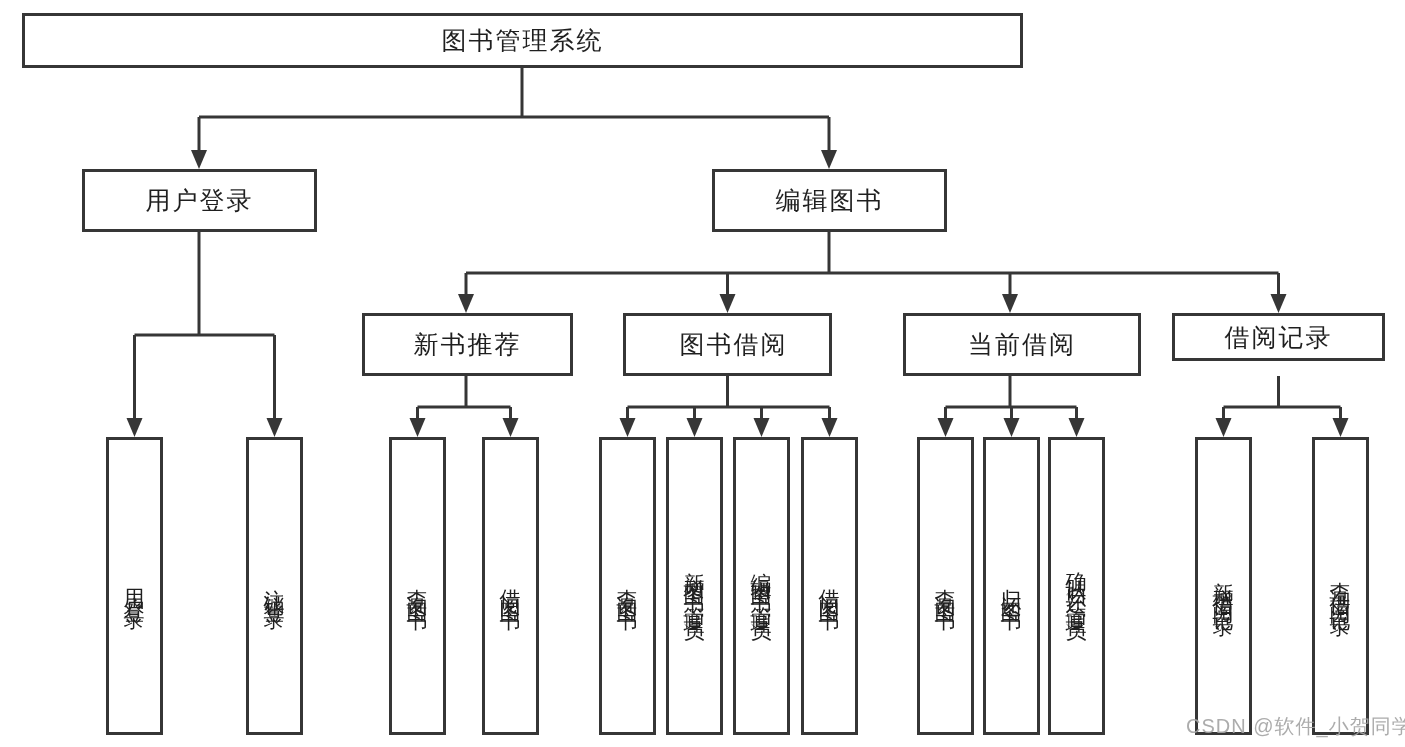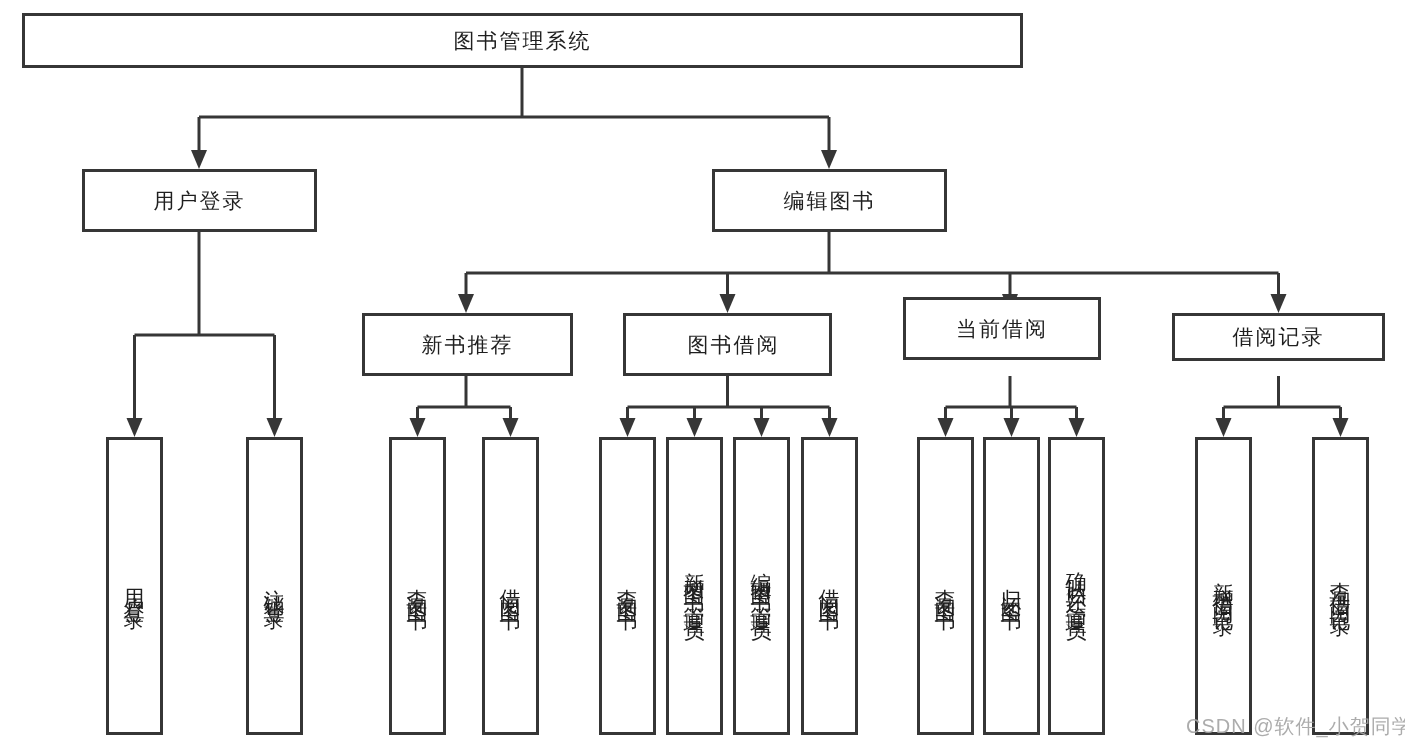--- a/index.html
+++ b/index.html
@@ -16,21 +16,21 @@
     overflow: hidden;
   }
   .node {
     position: absolute;
     box-sizing: border-box;
     border: 3px solid #363636;
     background: #ffffff;
     display: flex;
     align-items: center;
     justify-content: center;
-    font-size: 21px;
+    font-size: 25px;
     color: #1f1f1f;
     letter-spacing: 2px;
     z-index: 2;
   }
   .vnode {
     position: absolute;
     box-sizing: border-box;
     border: 3px solid #363636;
     background: #ffffff;
     display: flex;
@@ -141,21 +141,21 @@
     </g>
   </svg>
 
   <div class="node" style="left:22px; top:13px; width:1001px; height:55px;">图书管理系统</div>
 
   <div class="node" style="left:82px; top:169px; width:235px; height:63px;">用户登录</div>
   <div class="node" style="left:712px; top:169px; width:235px; height:63px;">编辑图书</div>
 
   <div class="node" style="left:362px; top:313px; width:211px; height:63px;">新书推荐</div>
   <div class="node" style="left:623px; top:313px; width:209px; height:63px;padding-left:12px;">图书借阅</div>
-  <div class="node" style="left:903px; top:297px; width:198px; height:63px;text-align:center;">当前借阅</div>
+  <div class="node" style="left:903px; top:313px; width:238px; height:63px;text-align:center;">当前借阅</div>
   <div class="node" style="left:1172px; top:313px; width:213px; height:48px;">借阅记录</div>
 
   <div class="vnode" style="left:106px;">
     <span class="vtext">用户登录</span>
   </div>
   <div class="vnode" style="left:246px;">
     <span class="vtext">注销登录</span>
   </div>
 
   <div class="vnode" style="left:389px;">

